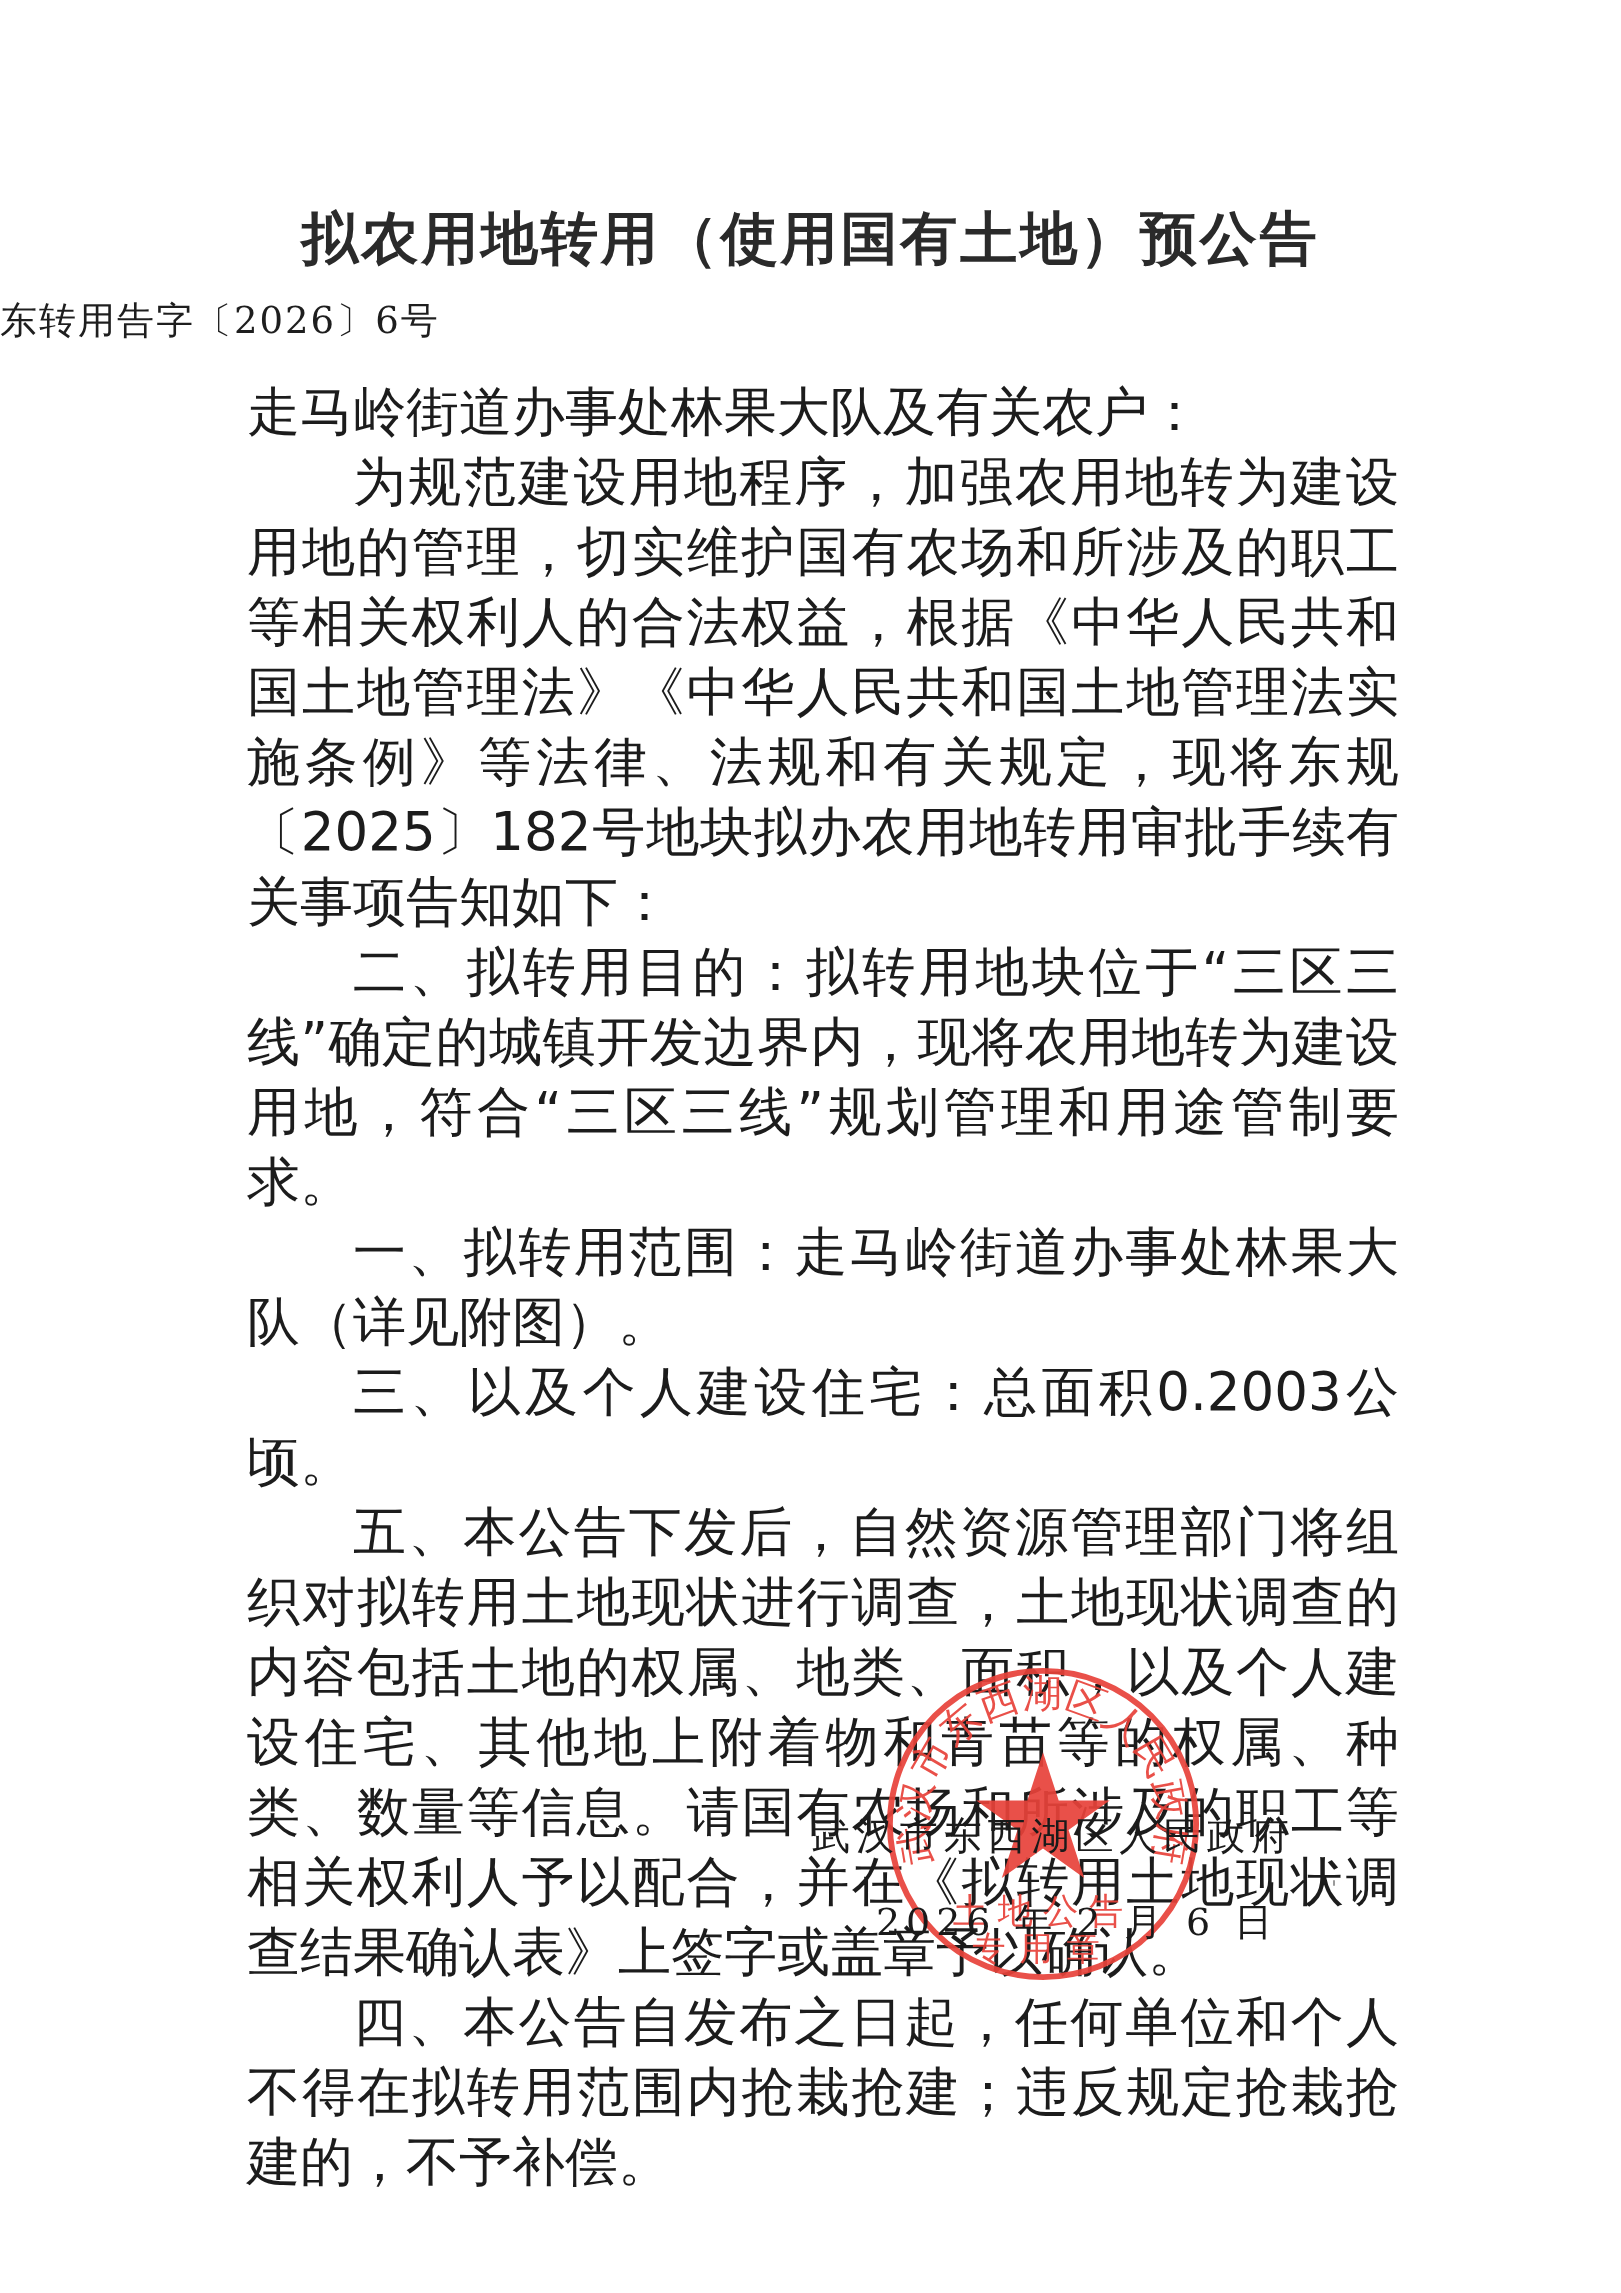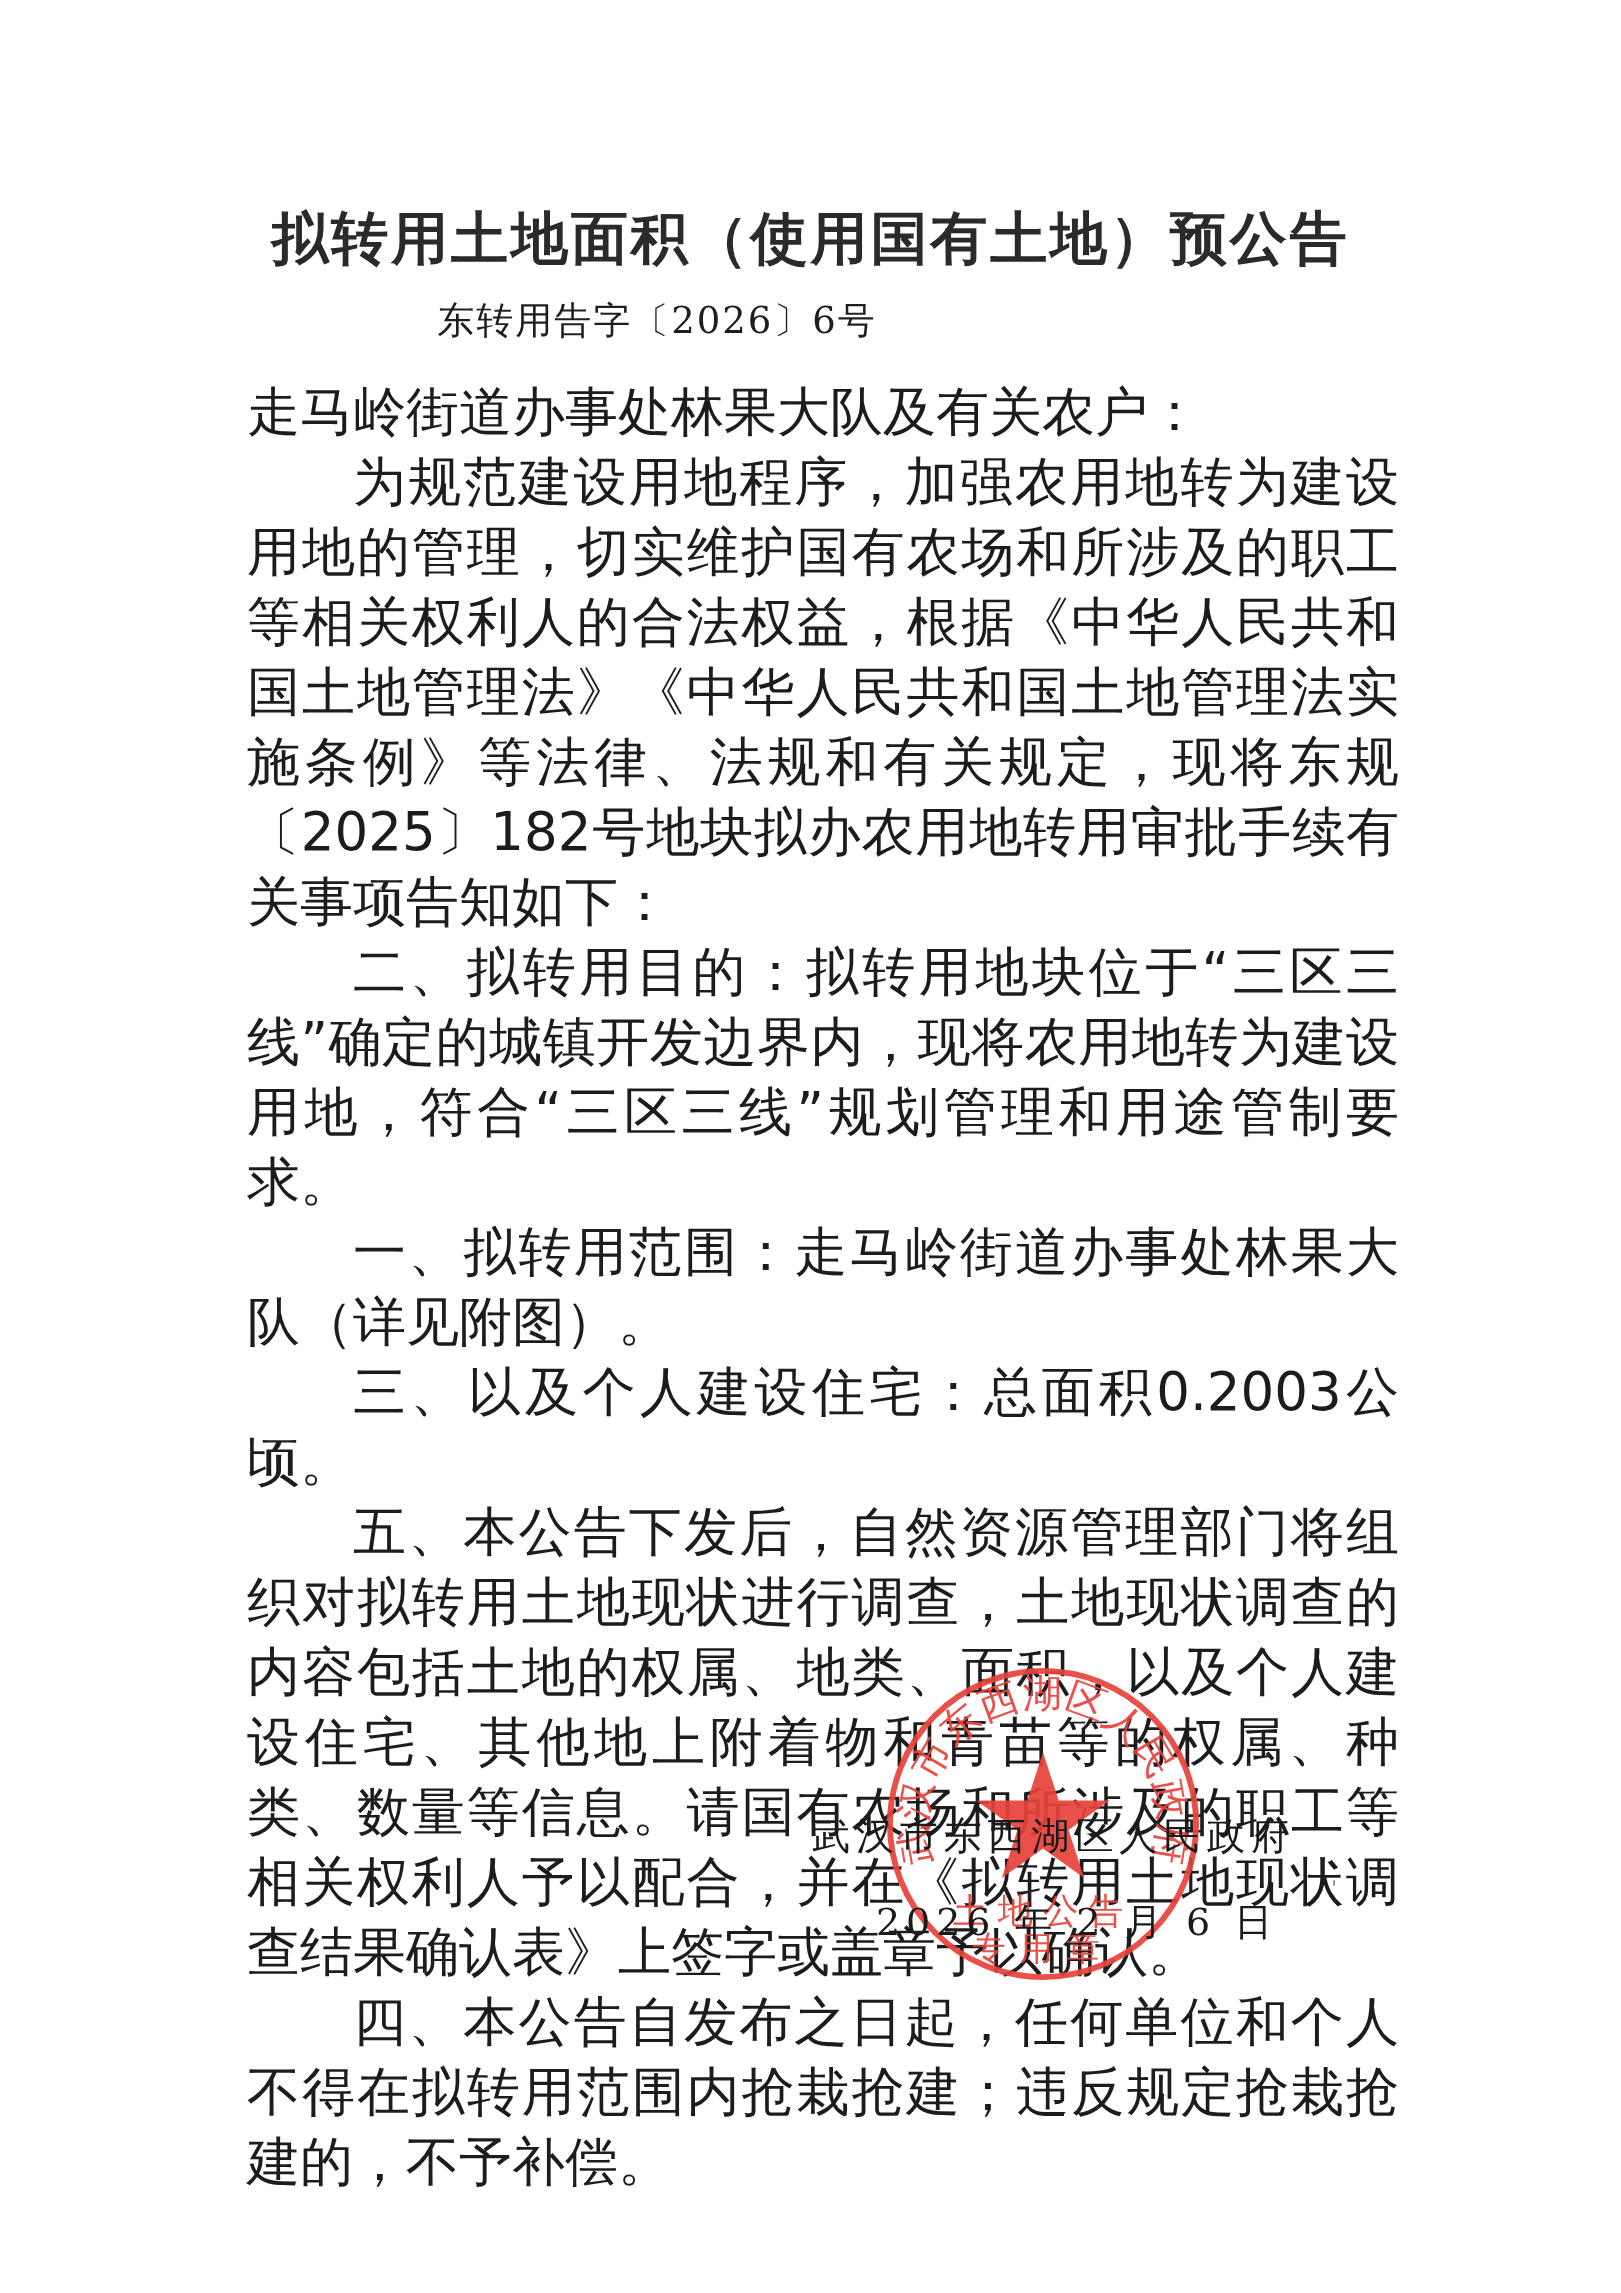--- a/index.html
+++ b/index.html
@@ -15,21 +15,20 @@
     .title {
       position: absolute; left: 0; width: 1621px; top: 201px;
       text-align: center;
       font-family: "DejaVu Sans", "Liberation Sans", sans-serif;
       font-weight: bold;
       font-size: 57px; letter-spacing: 2.9px;
       color: #2a2a2a;
     }
     .docno {
       position: absolute; left: 0; width: 1314px; top: 296px;
-      text-align: center;
       font-size: 37px; letter-spacing: 2px;
       color: #1e1e1e;
     }
     .body-text {
       position: absolute; left: 247px; top: 377px; width: 1152px;
       font-family: "DejaVu Sans", "Liberation Sans", sans-serif;
       font-size: 53px; line-height: 70px;
       color: #1c1c1c;
       text-align: justify;
     }
@@ -49,21 +48,21 @@
       width: 316px; height: 316px;
       z-index: 2; opacity: 0.92;
     }
     .scan-dot { position: absolute; background: #9a9a9a; border-radius: 1px; }
   </style>
 </head>
 <body>
 
 <div class="page">
 
-  <div class="title">拟转用土地面积（使用国有土地）预公告</div>
+  <div class="title">拟农用地转用（使用国有土地）预公告</div>
   <div class="docno">东转用告字〔2026〕6号</div>
 
   <div class="body-text">
     <p class="salutation">走马岭街道办事处林果大队及有关农户：</p>
     <p class="indent">为规范建设用地程序，加强农用地转为建设用地的管理，切实维护国有农场和所涉及的职工等相关权利人的合法权益，根据《中华人民共和国土地管理法》《中华人民共和国土地管理法实施条例》等法律、法规和有关规定，现将东规〔2025〕182号地块拟办农用地转用审批手续有关事项告知如下：</p>
     <p class="indent">二、拟转用目的：拟转用地块位于“三区三线”确定的城镇开发边界内，现将农用地转为建设用地，符合“三区三线”规划管理和用途管制要求。</p>
     <p class="indent">一、拟转用范围：走马岭街道办事处林果大队（详见附图）。</p>
     <p class="indent">三、以及个人建设住宅：总面积0.2003公顷。</p>
     <p class="indent">五、本公告下发后，自然资源管理部门将组织对拟转用土地现状进行调查，土地现状调查的内容包括土地的权属、地类、面积，以及个人建设住宅、其他地上附着物和青苗等的权属、种类、数量等信息。请国有农场和所涉及的职工等相关权利人予以配合，并在《拟转用土地现状调查结果确认表》上签字或盖章予以确认。</p>
     <p class="indent">四、本公告自发布之日起，任何单位和个人不得在拟转用范围内抢栽抢建；违反规定抢栽抢建的，不予补偿。</p>

